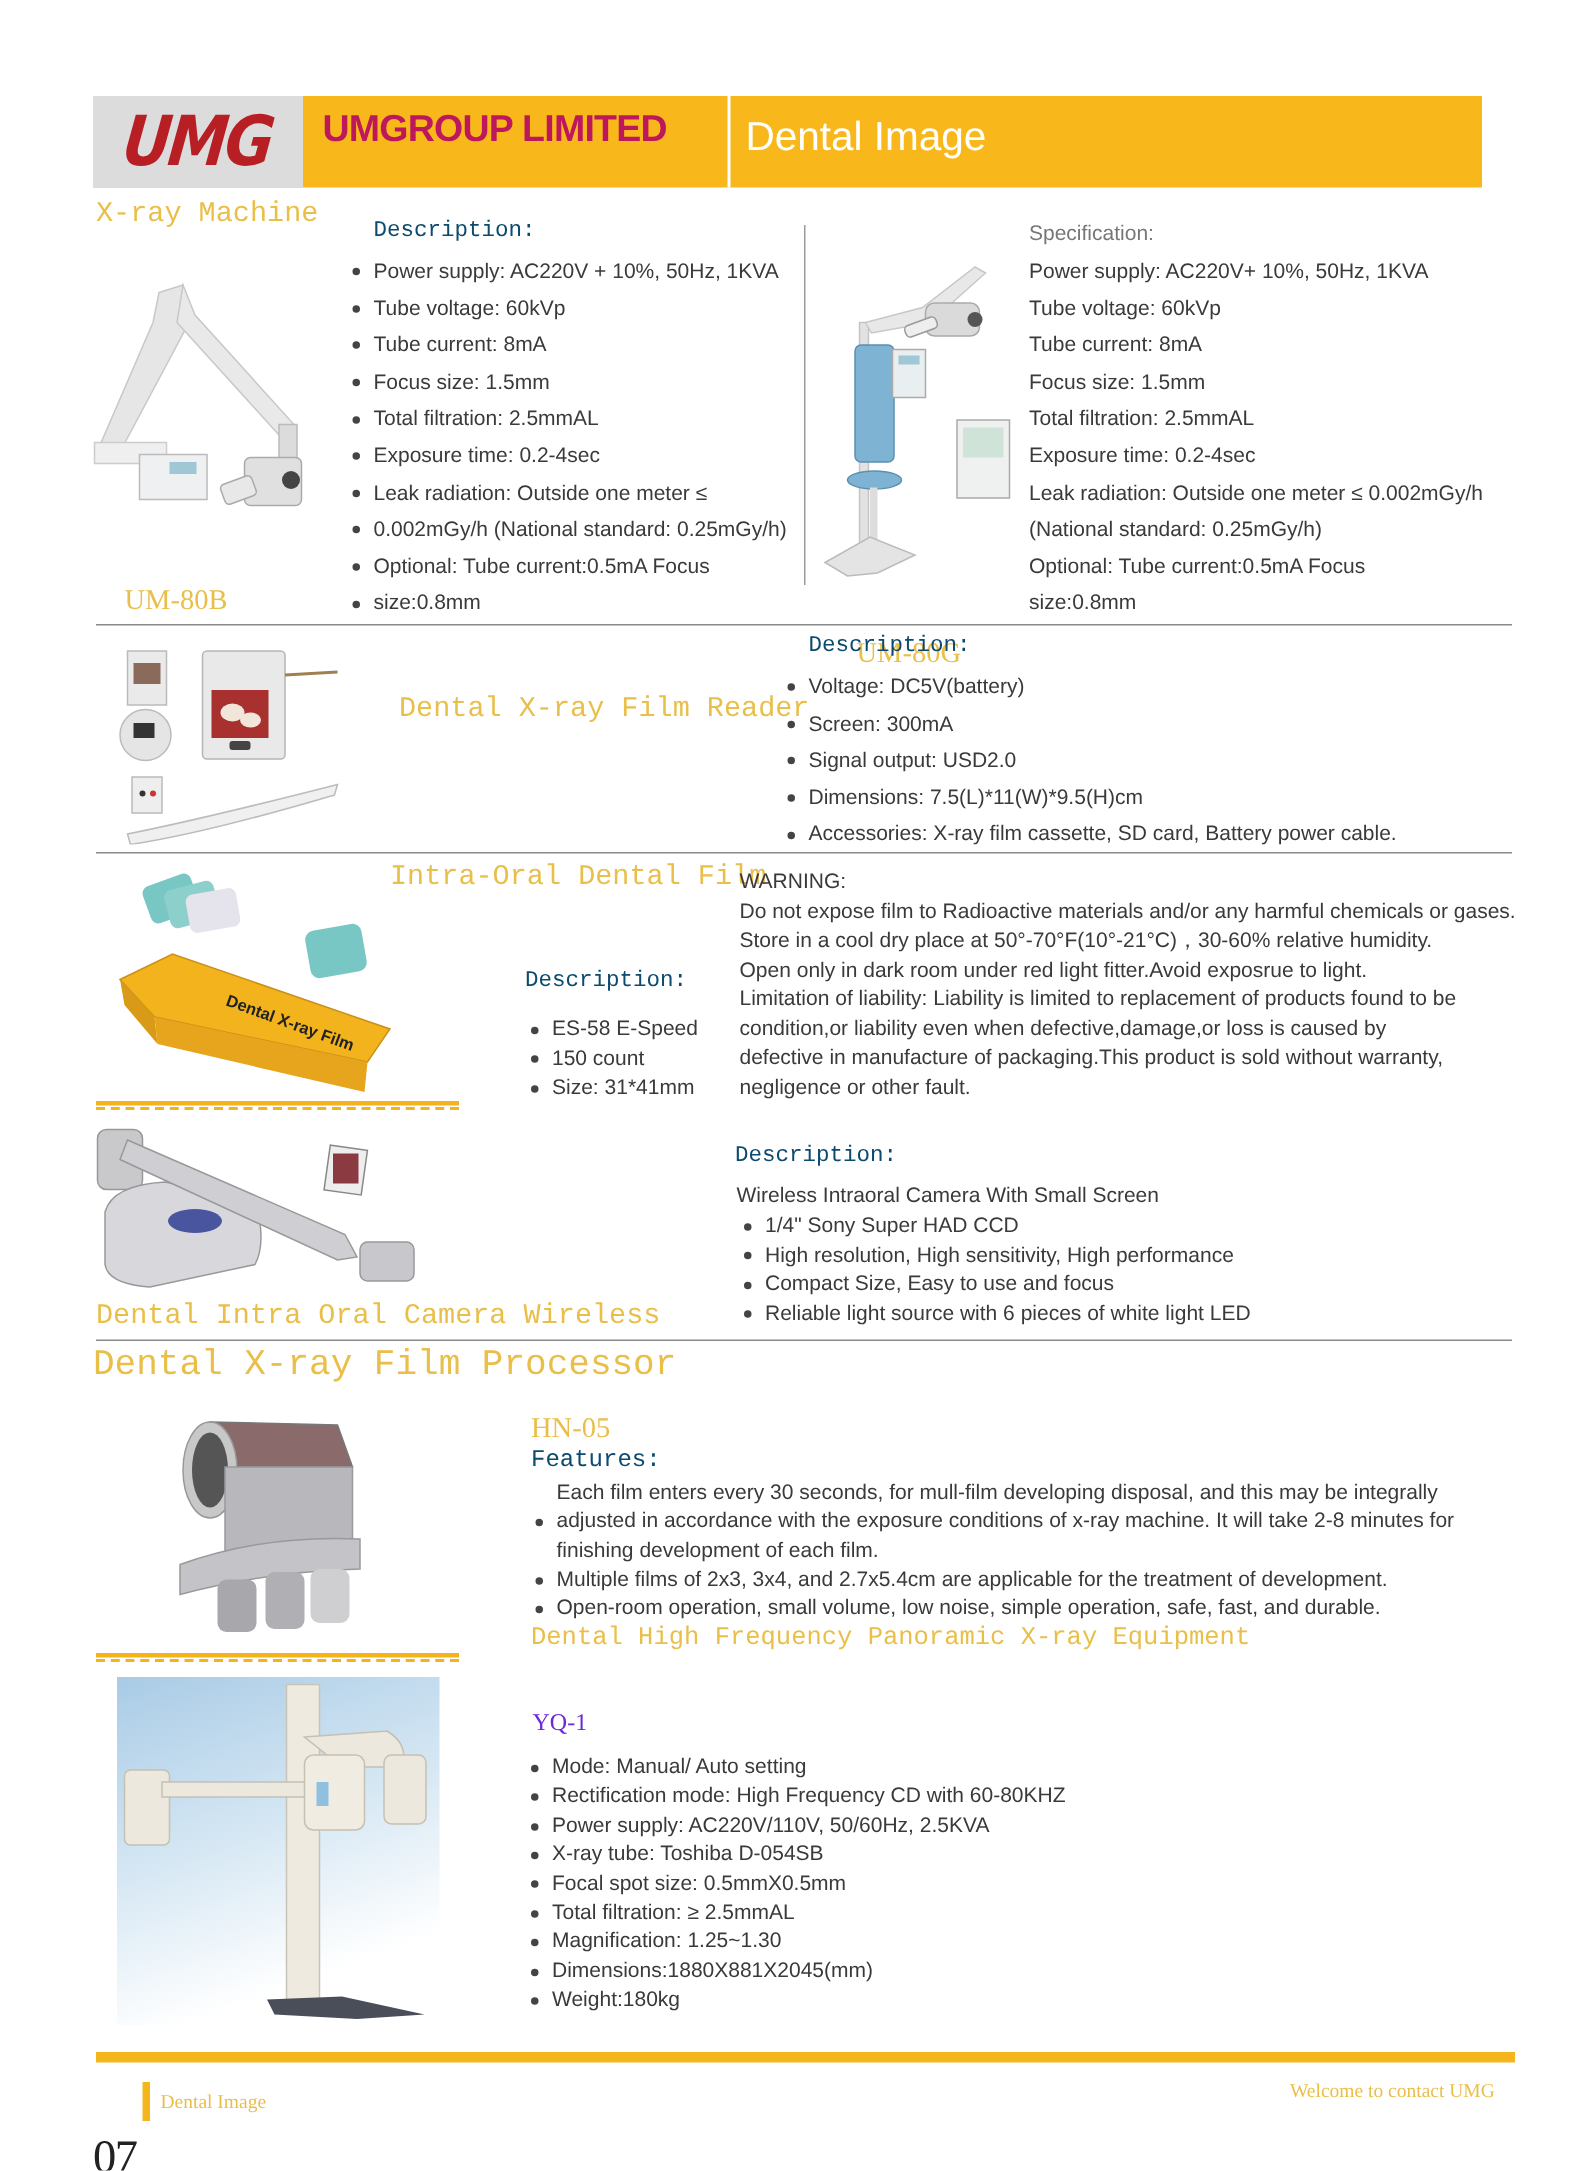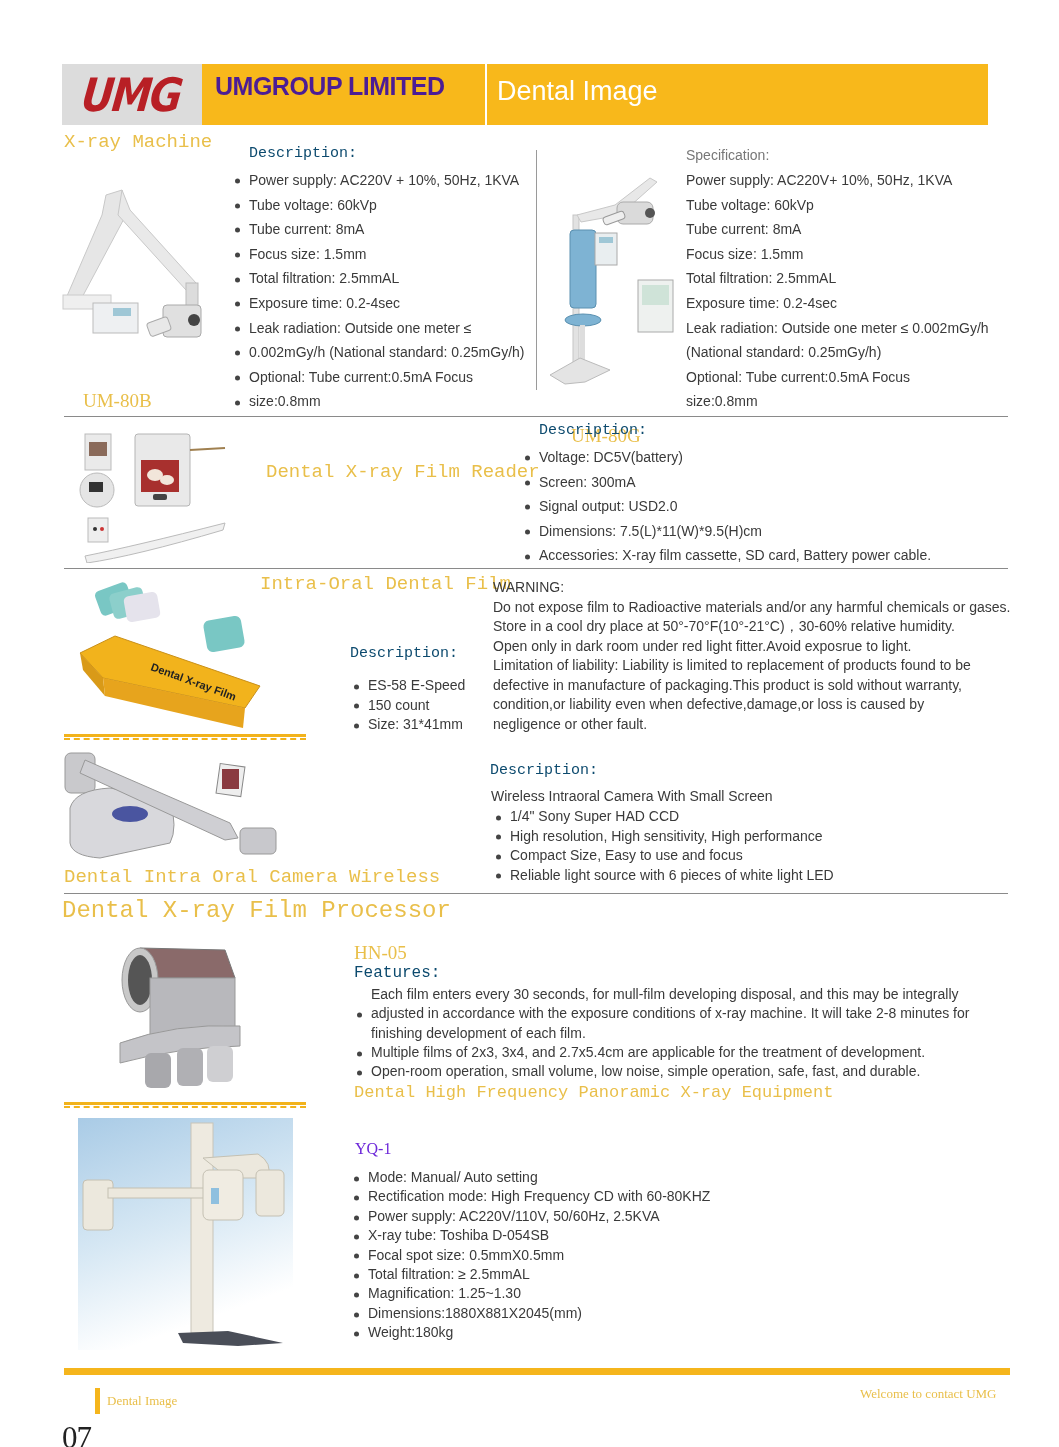--- a/index.html
+++ b/index.html
@@ -15,21 +15,21 @@
   ul.bl li { position: relative; padding-left: 16px; }
   ul.bl li::before { content: ""; position: absolute; left: 2px; top: 50%; width: 5px; height: 5px;
                      border-radius: 50%; background: #444; transform: translateY(-30%); }
   .hr { position: absolute; height: 1px; background: #8a8a8a; }
   .dash { position: absolute; height: 6px; border-top: 3px solid #f2b31c; border-bottom: 2px dashed #f2b31c; }
 
   
   .hdr { left: 62px; top: 64px; width: 926px; height: 61px; background: #f8b81b; }
   .hdr-logo { left: 62px; top: 64px; width: 140px; height: 61px; background: #dcdcdc; display:flex; align-items:center; justify-content:center; }
   .logo-text { font-family: "DejaVu Sans", sans-serif; font-weight: bold; font-style: italic; font-size: 40px; color: #b81f25; letter-spacing: -2px; transform: skewX(-6deg) scaleY(1.15); }
-  .hdr-company { left: 215px; top: 72px; font-size: 25px; font-weight: bold; color: #4c1d95; letter-spacing: -0.5px; }
+  .hdr-company { left: 215px; top: 72px; font-size: 25px; font-weight: bold; color: #be185d; letter-spacing: -0.5px; }
   .hdr-divider { left: 485px; top: 64px; width: 2px; height: 61px; background: #ffffff; }
   .hdr-title { left: 497px; top: 76px; font-size: 27px; color: #ffffff; }
 
   
   .img { position: absolute; }
 </style>
 </head>
 <body>
 
 <div class="abs hdr"></div>
@@ -156,22 +156,22 @@
   <li>ES-58 E-Speed</li>
   <li>150 count</li>
   <li>Size: 31*41mm</li>
 </ul>
 <div class="abs" style="left:493px;top:578px;width:540px;font-size:14px;line-height:19.5px;">
   <div>WARNING:</div>
   <div>Do not expose film to Radioactive materials and/or any harmful chemicals or gases.</div>
   <div>Store in a cool dry place at 50°-70°F(10°-21°C)，30-60% relative humidity.</div>
   <div>Open only in dark room under red light fitter.Avoid exposrue to light.</div>
   <div>Limitation of liability: Liability is limited to replacement of products found to be</div>
+  <div>condition,or liability even when defective,damage,or loss is caused by</div>
   <div>defective in manufacture of packaging.This product is sold without warranty,</div>
-  <div>condition,or liability even when defective,damage,or loss is caused by</div>
   <div>negligence or other fault.</div>
 </div>
 <div class="dash" style="left:64px;top:734px;width:242px;"></div>
 
 <div class="img" style="left:60px;top:748px;width:230px;height:120px;">
   <svg width="230" height="120" viewBox="0 0 230 120">
     <rect x="5" y="5" width="30" height="40" rx="6" fill="#c9c9cc" stroke="#999"></rect>
     <path d="M10 60 Q15 42 50 40 L110 52 Q118 80 110 95 L40 110 Q12 108 10 95 Z" fill="#d8d8dc" stroke="#999"></path>
     <ellipse cx="70" cy="66" rx="18" ry="8" fill="#4a55a0"></ellipse>
     <path d="M25 12 L170 75 L178 90 L165 92 L20 25 Z" fill="#cfcfd3" stroke="#999"></path>

